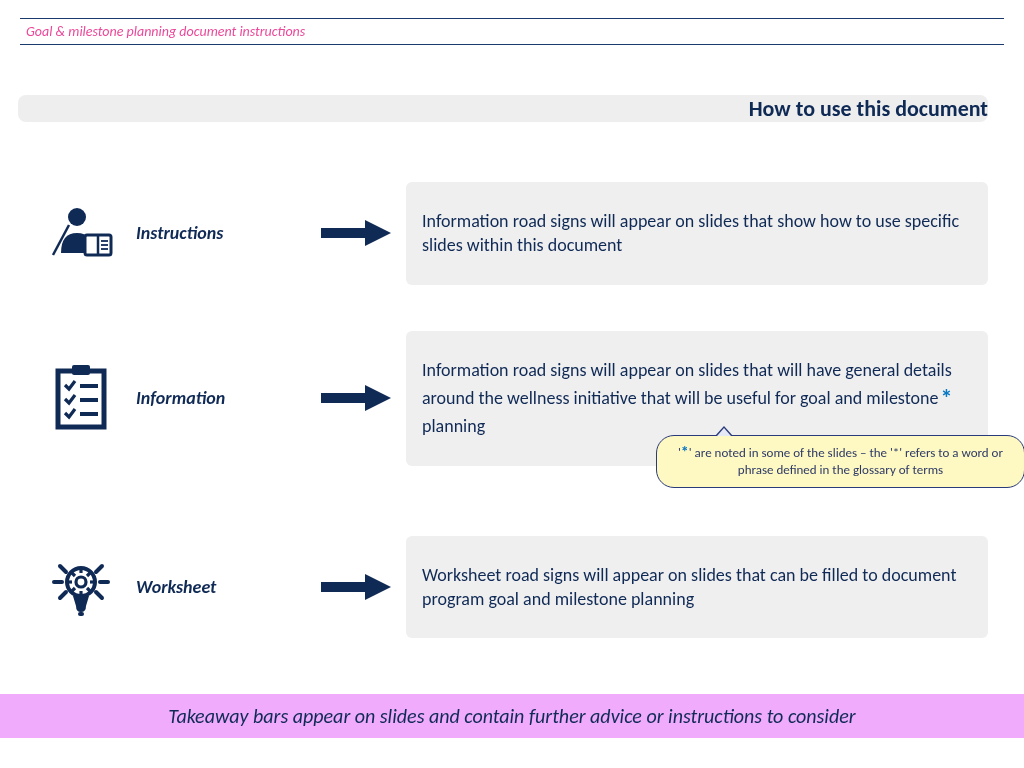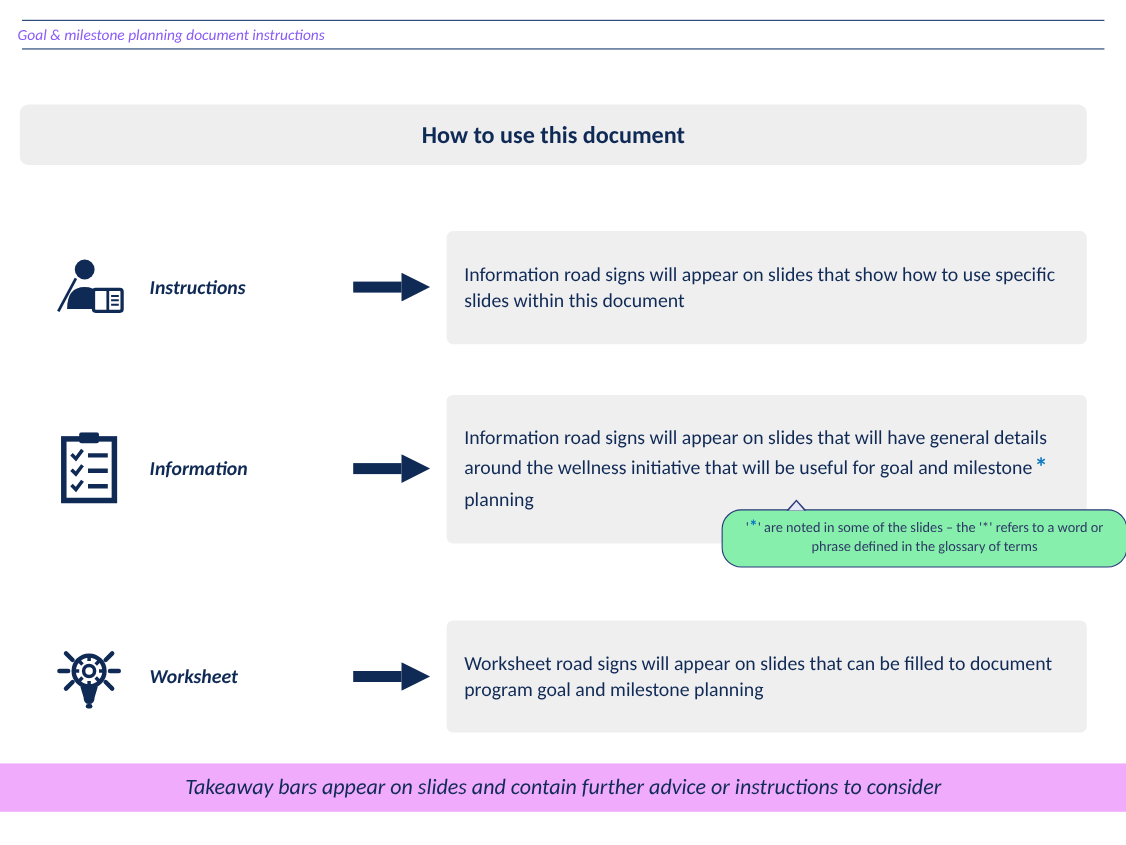--- a/index.html
+++ b/index.html
@@ -7,31 +7,31 @@
     width: 1024px;
     height: 768px;
     font-family: Calibri, "Segoe UI", Arial, sans-serif;
     background: #fff;
     position: relative;
     overflow: hidden;
   }
   .header-rule { height: 1px; background: #1a3a6e; margin: 0 20px; }
   .header-rule.top { margin-top: 18px; }
   .header-label {
-    color: #8b5cf6;
+    color: #ec4899;
     font-style: italic;
     font-size: 14px;
-    padding: 4px 16px;
+    padding: 4px 26px;
   }
   .title-bar {
     margin: 50px 36px 0 18px;
     background: #eeeeee;
     border-radius: 8px;
-    text-align: center;
-    padding: 14px 0;
+    text-align: right;
+    padding: 0 0;
   }
   .title-bar h1 {
     color: #102a56;
     font-size: 22px;
     font-weight: 700;
   }
   .rows { margin: 60px 36px 0 36px; }
   .row {
     display: grid;
     grid-template-columns: 90px 170px 80px 1fr;
@@ -71,21 +71,21 @@
     font-size: 24px;
     font-weight: 800;
     vertical-align: -2px;
     padding: 0 2px;
   }
   .callout {
     position: absolute;
     left: 620px;
     top: 104px;
     width: 369px;
-    background: #86efac;
+    background: #fef9c3;
     border: 1px solid #2a3a7a;
     border-radius: 18px;
     padding: 6px 10px 8px 10px;
     color: #2e3a66;
     font-size: 13px;
     text-align: center;
     line-height: 1.3;
   }
   .callout::before {
     content: "";

